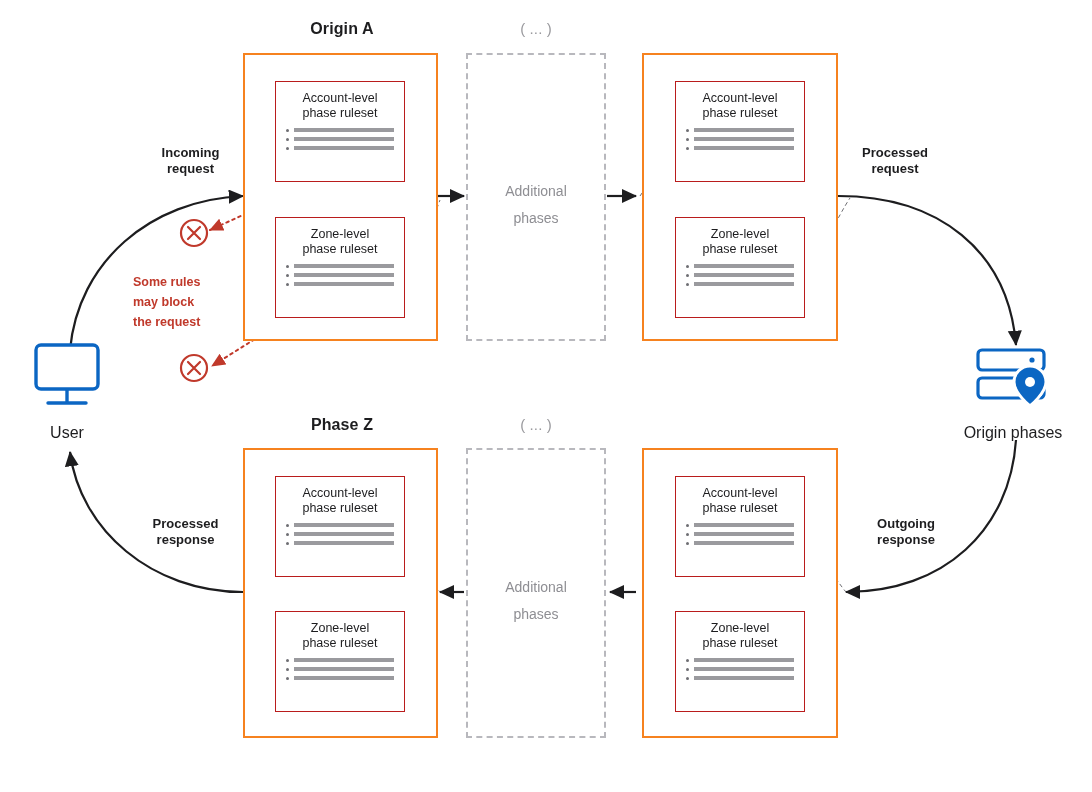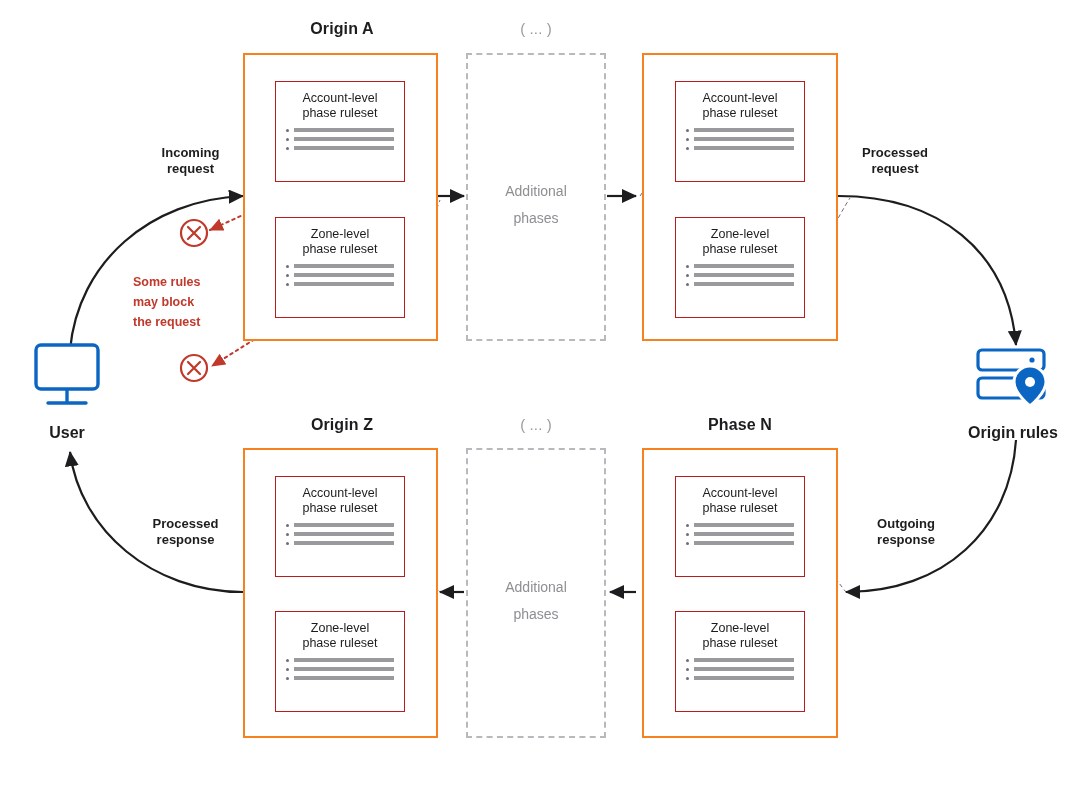--- a/index.html
+++ b/index.html
@@ -109,21 +109,21 @@
     font-size: 12.5px;
     font-weight: bold;
     line-height: 20px;
     color: #c0392b;
     white-space: pre-line;
     text-align: left;
   }
   .node-label {
     position: absolute;
     font-size: 16px;
-    font-weight: bold;
+    font-weight: normal;
     color: #1d1d1f;
     text-align: center;
   }
 </style>
 </head>
 <body>
 
 <div id="canvas">
 
   <svg id="wires" viewBox="0 0 1092 792">
@@ -272,21 +272,21 @@
           <span class="rs-dot"></span>
           <span class="rs-bar"></span>
         </div>
       <div class="rs-line">
           <span class="rs-dot"></span>
           <span class="rs-bar"></span>
         </div>
     </div>
   </div>
 
-  <div class="phase-title" style="left:242px; top:416px;">Origin Z</div>
+  <div class="phase-title" style="left:242px; top:416px;">Phase Z</div>
   <div class="phase-box" style="left:243px; top:448px; width:195px; height:290px;"></div>
   <div class="ruleset" style="left:275px; top:476px; width:130px; height:101px;">
     <div class="rs-label">Account-level
 phase ruleset</div>
     <div class="rs-lines">
       <div class="rs-line">
           <span class="rs-dot"></span>
           <span class="rs-bar"></span>
         </div>
       <div class="rs-line">
@@ -316,21 +316,20 @@
           <span class="rs-bar"></span>
         </div>
     </div>
   </div>
 
   <div class="phase-title muted" style="left:436px; top:416px;">( ... )</div>
   <div class="phase-box dashed" style="left:466px; top:448px; width:140px; height:290px;"></div>
   <div class="additional-label" style="left:466px; top:574px;">Additional
 phases</div>
 
-  <div class="phase-title" style="left:640px; top:416px;">Phase N</div>
   <div class="phase-box" style="left:642px; top:448px; width:196px; height:290px;"></div>
   <div class="ruleset" style="left:675px; top:476px; width:130px; height:101px;">
     <div class="rs-label">Account-level
 phase ruleset</div>
     <div class="rs-lines">
       <div class="rs-line">
           <span class="rs-dot"></span>
           <span class="rs-bar"></span>
         </div>
       <div class="rs-line">
@@ -369,15 +368,15 @@
   <div class="edge-label center" style="left:856px; top:516px; width:100px;">Outgoing
 response</div>
   <div class="edge-label center" style="left:128px; top:516px; width:115px;">Processed
 response</div>
 
   <div class="block-note" style="left:133px; top:272px; width:110px;">Some rules
 may block
 the request</div>
 
   <div class="node-label" style="left:17px; top:424px; width:100px;">User</div>
-  <div class="node-label" style="left:938px; top:424px; width:150px;">Origin rules</div>
+  <div class="node-label" style="left:938px; top:424px; width:150px;">Origin phases</div>
 
 </div>
 
 </body></html>

